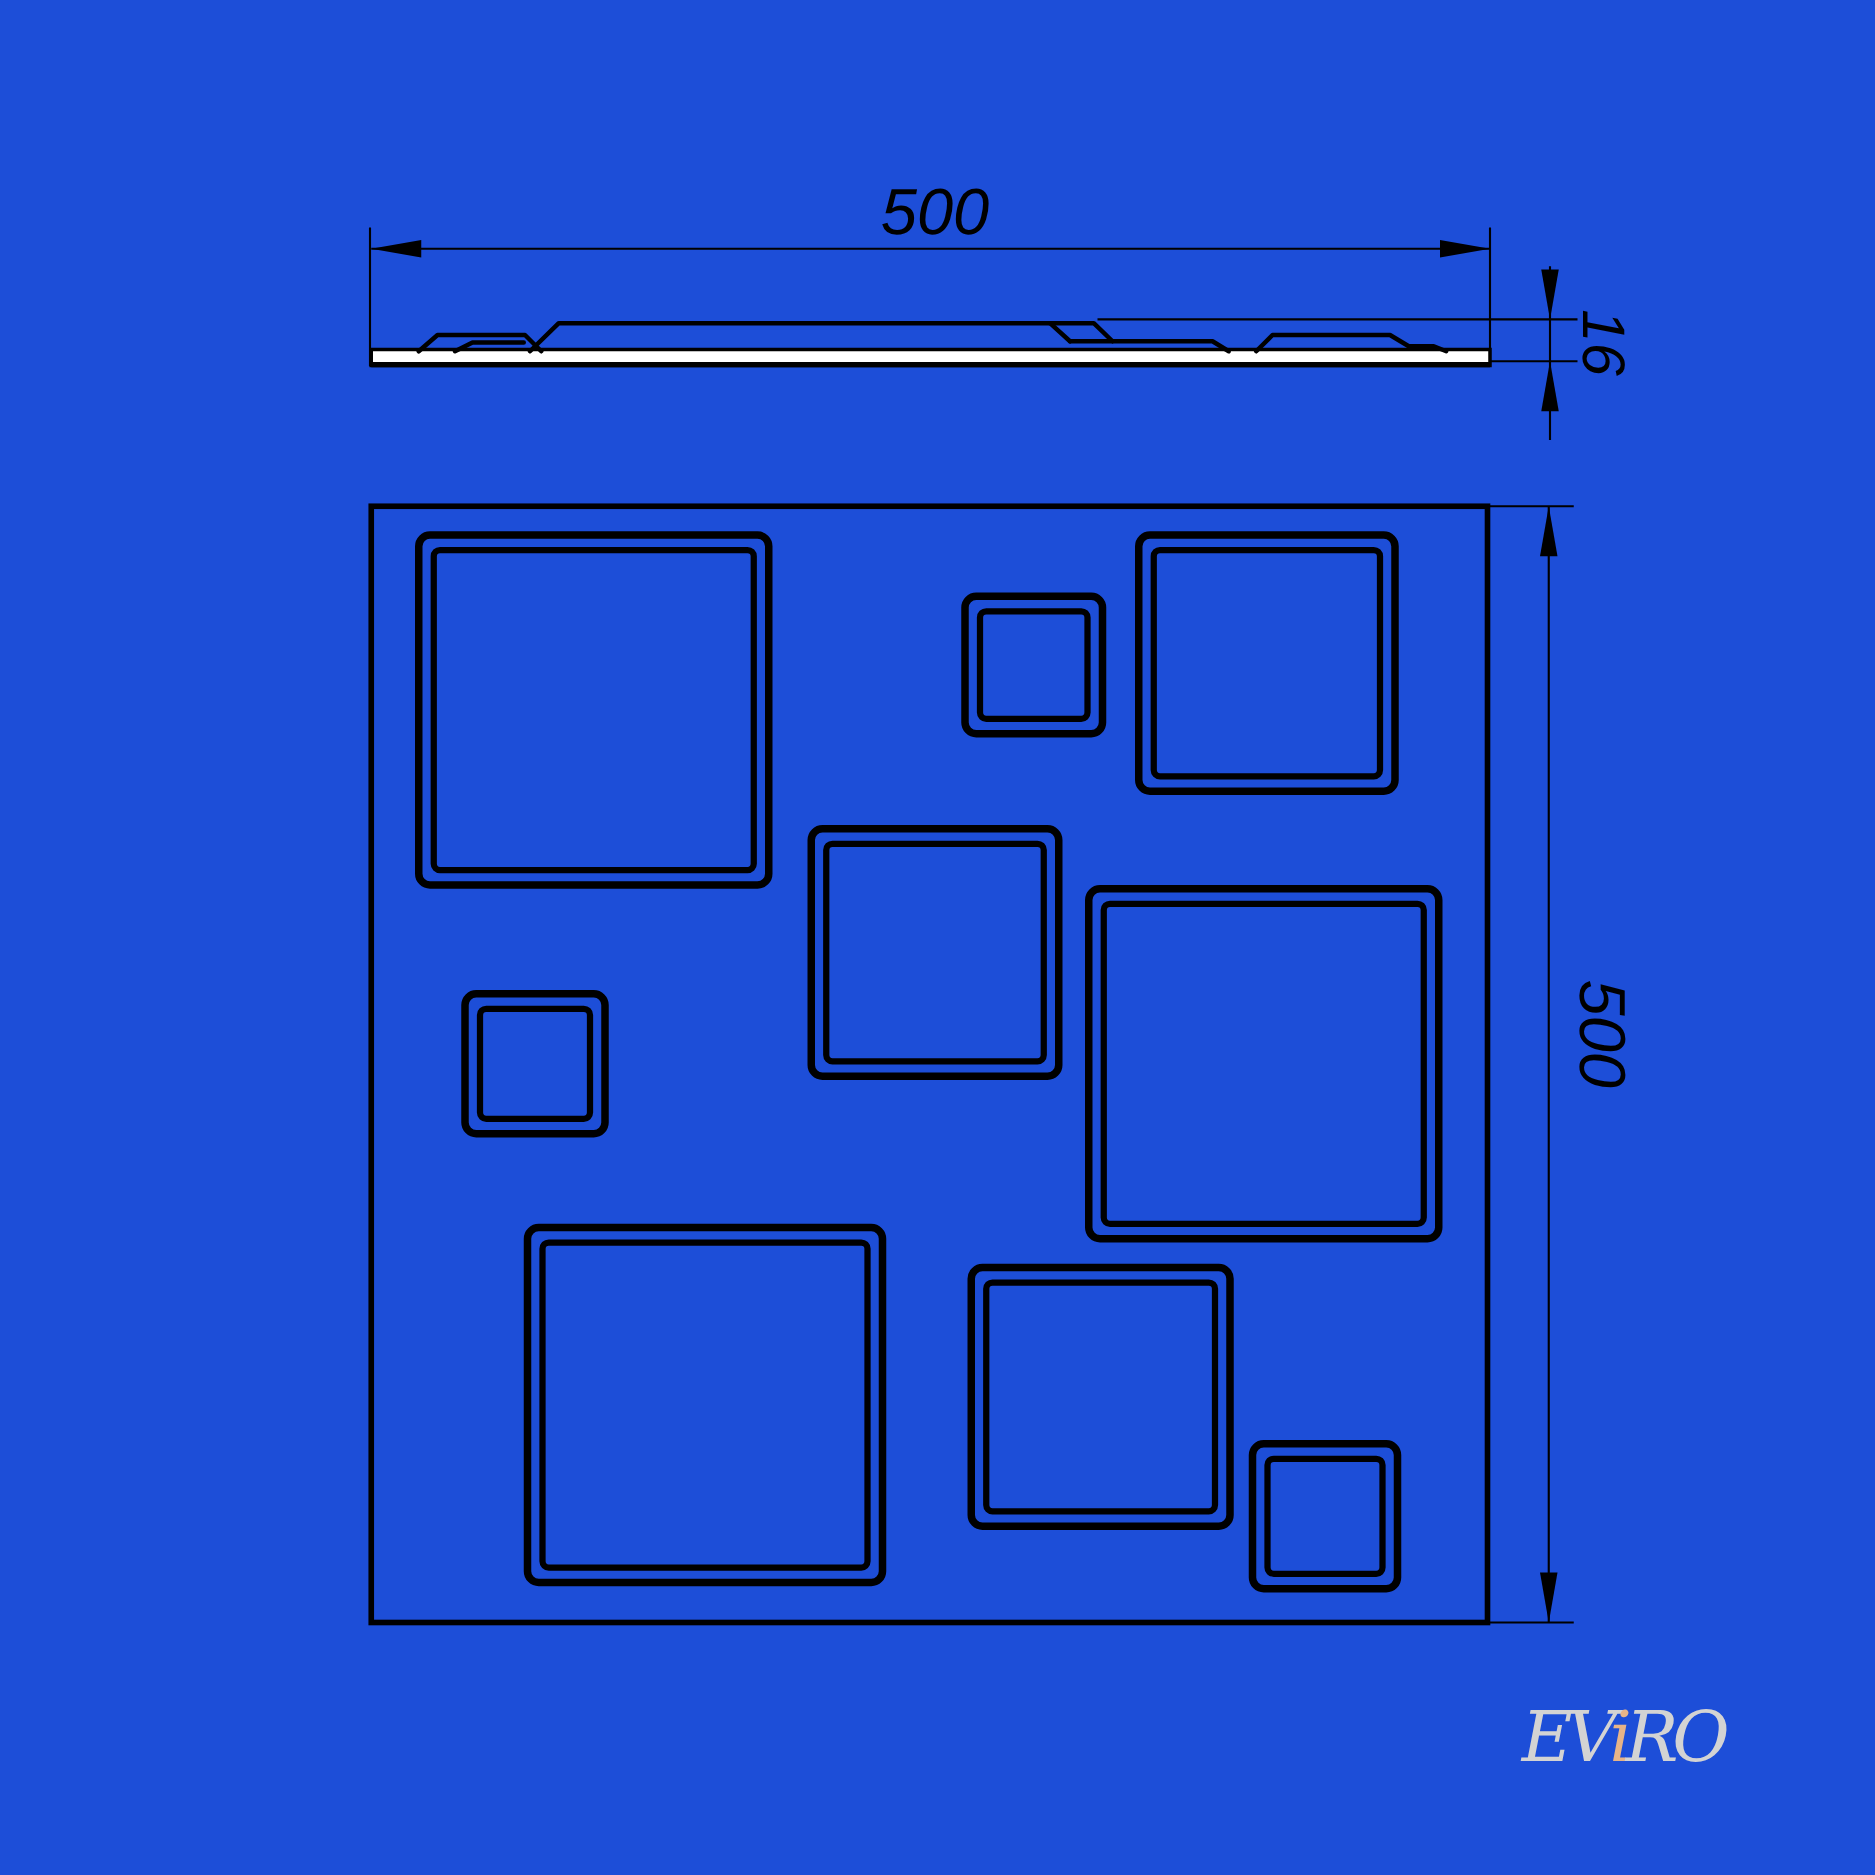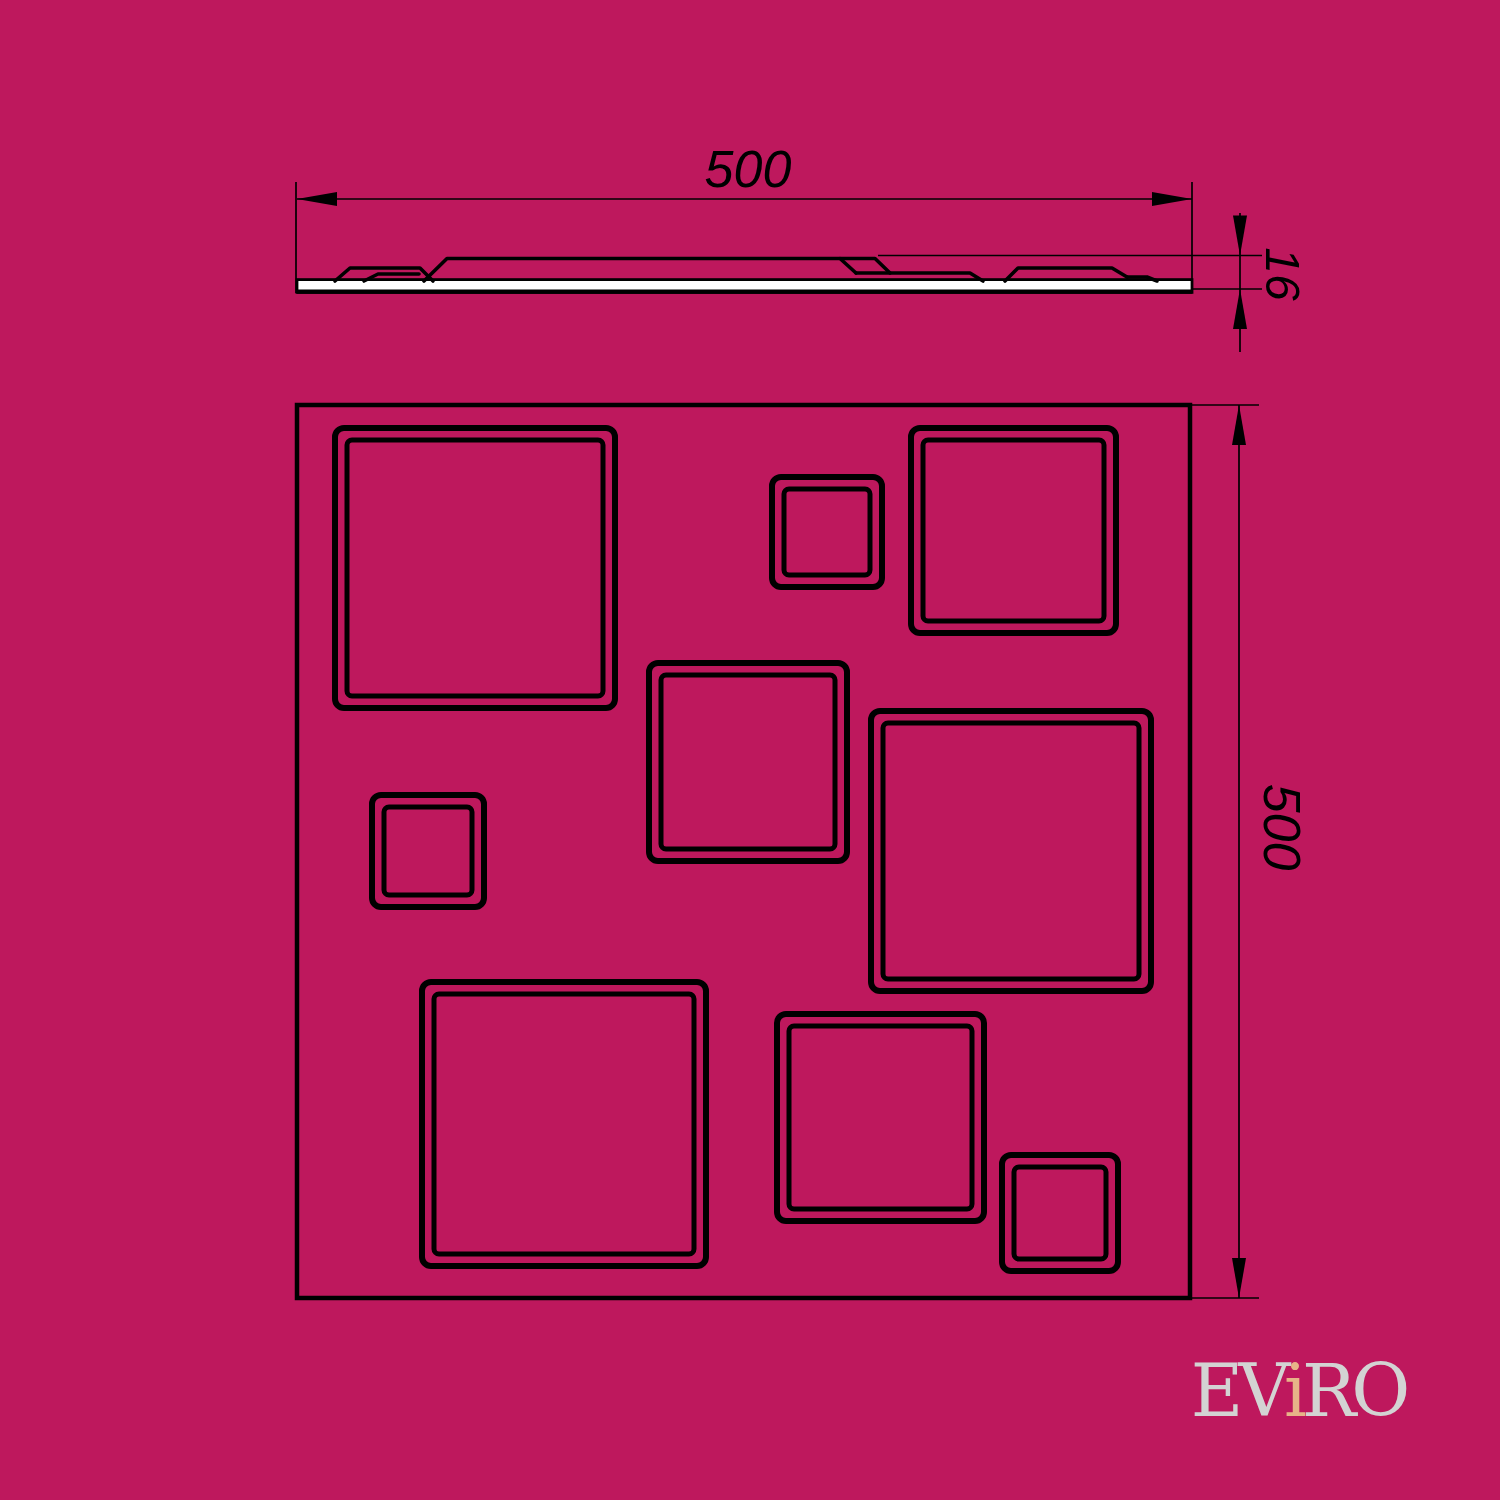--- a/index.html
+++ b/index.html
@@ -4,38 +4,39 @@
 <style>
   html, body {
     margin: 0;
     padding: 0;
     background: #ffffff;
   }
   .canvas {
     position: relative;
     width: 1500px;
     height: 1500px;
-    background: #be185d;
+    background: #1d4ed8;
     overflow: hidden;
     font-family: "Liberation Sans", sans-serif;
   }
   svg text {
     font-family: "Liberation Sans", sans-serif;
     font-style: italic;
     fill: #000000;
   }
   .watermark {
     position: absolute;
     left: 1128px;
     top: 1336px;
     width: 340px;
     height: 120px;
     text-align: center;
     font-family: "DejaVu Serif", serif;
-    font-size: 72px;
+    font-style: italic;
+    font-size: 56px;
     line-height: 110px;
     letter-spacing: -5px;
     user-select: none;
     white-space: nowrap;
   }
   .watermark .wm-gray { }
   .watermark .wm-accent { }
 </style>
 </head>
 <body>

